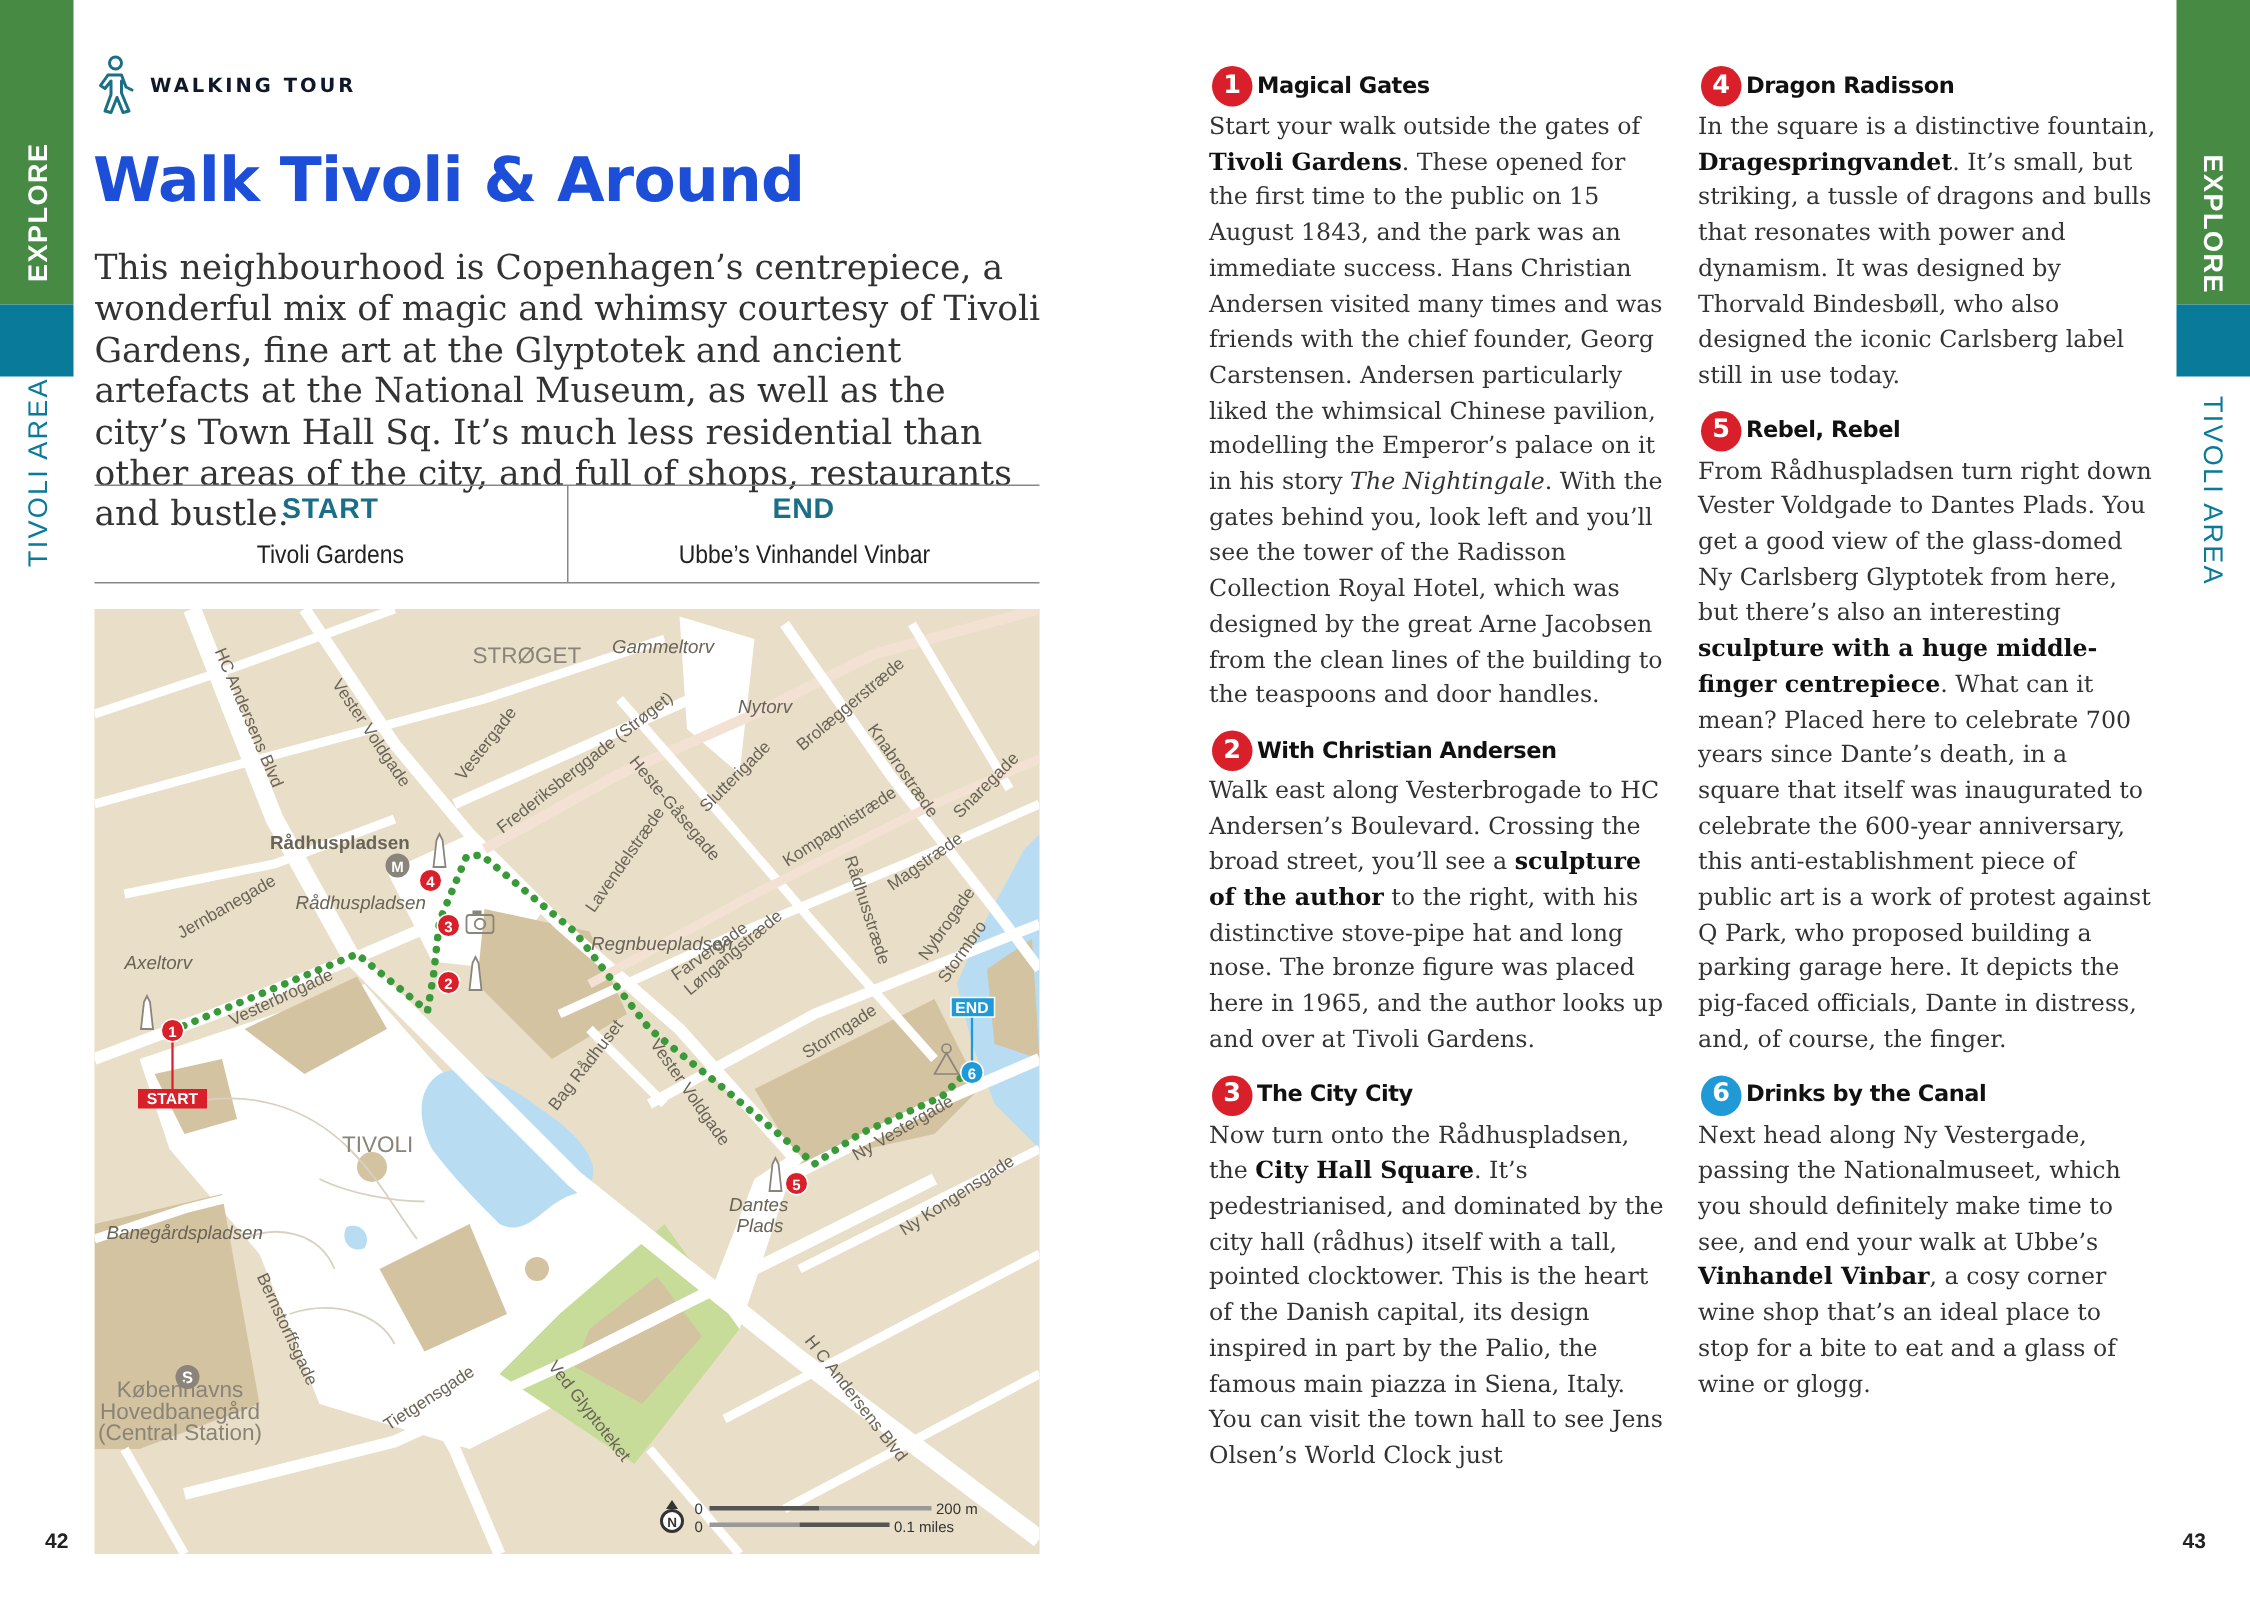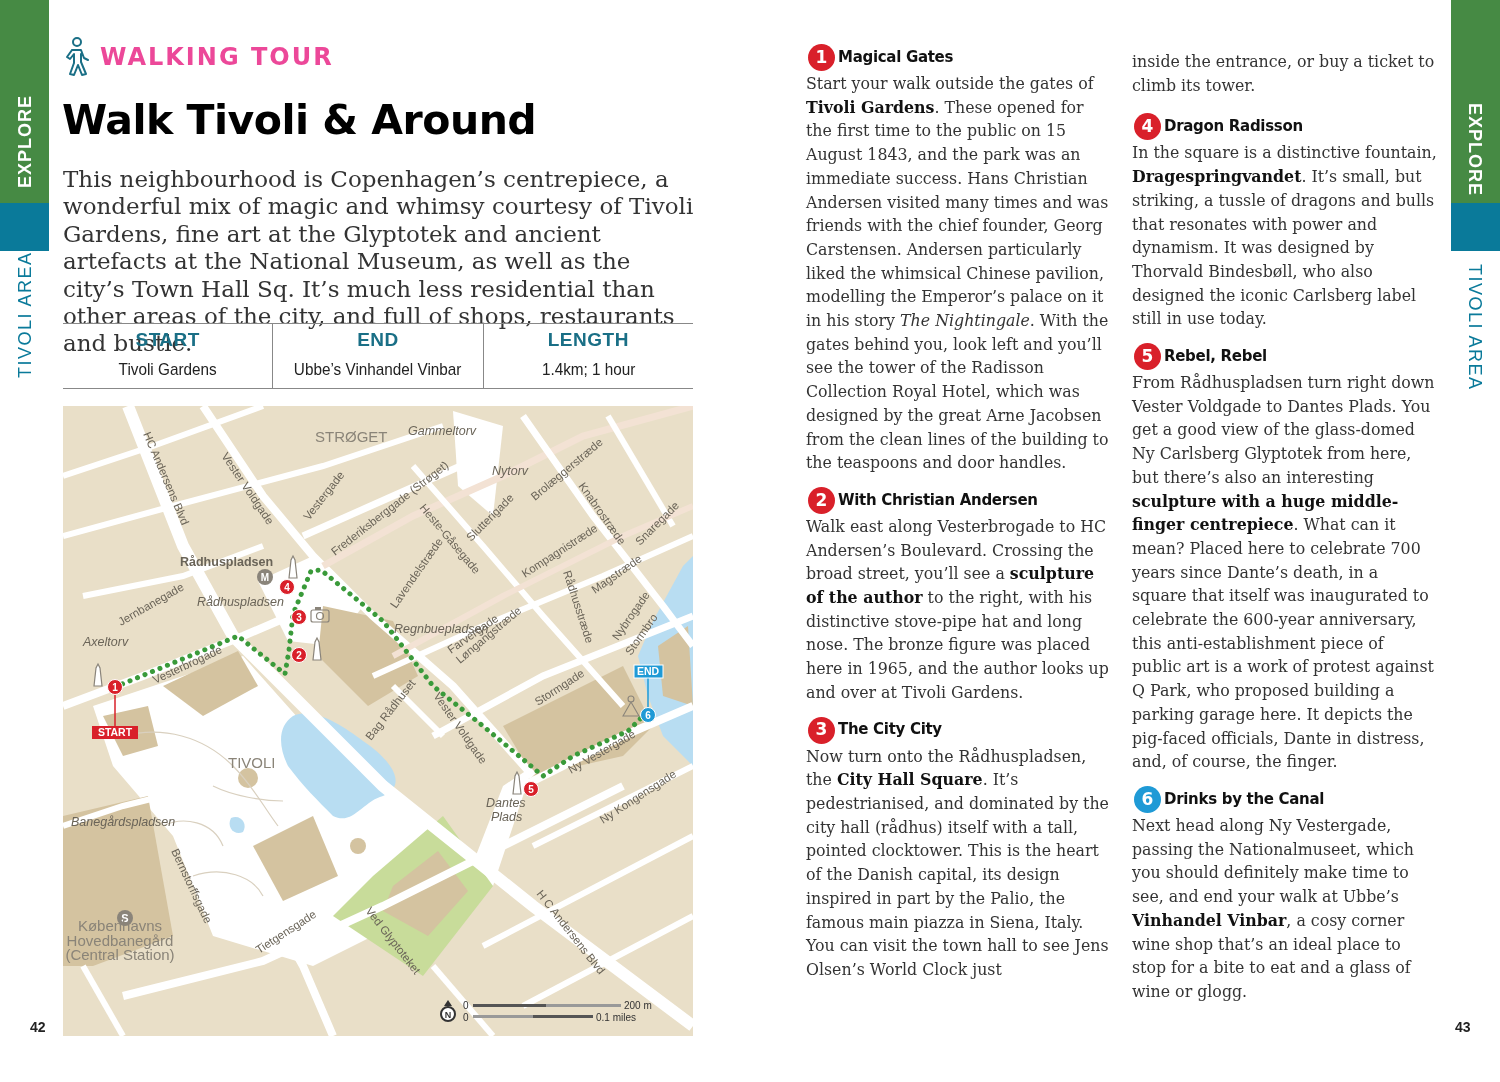--- a/index.html
+++ b/index.html
@@ -15,23 +15,23 @@
   .vtext { position: absolute; font-family: "Liberation Sans", sans-serif; font-weight: bold; letter-spacing: 1px; white-space: nowrap; font-size: 18px; }
   .left .vtext { transform-origin: left top; transform: rotate(-90deg); }
   .right .vtext { transform-origin: left top; transform: rotate(90deg); }
   .explore-label { color: #ffffff; }
   .area-label { color: #0a7a9a; font-weight: normal; letter-spacing: 1.5px; }
 
   .page-num { position: absolute; top: 1019px; font-family: "Liberation Sans", sans-serif; font-size: 14px; color: #222; font-weight: bold; }
 
   
   .walk-tag { position: absolute; left: 62px; top: 36px; display: flex; align-items: center; gap: 8px; }
-  .walk-tag-text { font-family: "DejaVu Sans", sans-serif; font-weight: bold; font-size: 24px; letter-spacing: 2px; color: #ec4899; }
+  .walk-tag-text { font-family: "DejaVu Sans", sans-serif; font-weight: bold; font-size: 13px; letter-spacing: 2px; color: #0f172a; }
   .walker-icon { width: 30px; height: 42px; }
-  .page-title { position: absolute; left: 62px; top: 96px; font-family: "DejaVu Sans", sans-serif; font-weight: bold; font-size: 41px; color: #000000; letter-spacing: -0.5px; }
+  .page-title { position: absolute; left: 62px; top: 96px; font-family: "DejaVu Sans", sans-serif; font-weight: bold; font-size: 41px; color: #1d4ed8; letter-spacing: -0.5px; }
   .intro { position: absolute; left: 63px; top: 166px; width: 632px; font-family: "DejaVu Serif", serif; font-size: 23px; line-height: 27.4px; color: #333; }
 
   .info-table { position: absolute; left: 63px; top: 323px; width: 630px; border-top: 1.5px solid #888; border-bottom: 1.5px solid #888; display: flex; height: 66px; }
   .info-col { flex: 1; text-align: center; border-right: 1px solid #888; padding-top: 5px; }
   .info-col:last-child { border-right: none; }
   .info-head { font-family: "Liberation Sans", sans-serif; font-weight: bold; font-size: 19px; color: #1a6f86; letter-spacing: 0.5px; }
   .info-val { font-family: "Liberation Sans", sans-serif; font-size: 17px; color: #222; margin-top: 9px; transform: scaleX(0.9); }
 
   .map { position: absolute; left: 63px; top: 406px; width: 630px; height: 630px; overflow: hidden; background: #e9dfc8; }
   .map svg { display: block; }
@@ -85,24 +85,20 @@
 <p class="intro">This neighbourhood is Copenhagen’s centrepiece, a wonderful mix of magic and whimsy courtesy of Tivoli Gardens, fine art at the Glyptotek and ancient artefacts at the National Museum, as well as the city’s Town Hall Sq. It’s much less residential than other areas of the city, and full of shops, restaurants and bustle.</p>
 
 <div class="info-table">
   <div class="info-col">
     <div class="info-head">START</div>
     <div class="info-val">Tivoli Gardens</div>
   </div>
   <div class="info-col">
     <div class="info-head">END</div>
     <div class="info-val">Ubbe’s Vinhandel Vinbar</div>
-  </div>
-  <div class="info-col">
-    <div class="info-head">LENGTH</div>
-    <div class="info-val">1.4km; 1 hour</div>
   </div>
 </div>
 
 <div class="map">
 <svg width="630" height="630" viewBox="0 0 630 630">
   <defs>
     <style>
       .rd { stroke: #ffffff; fill: none; stroke-linecap: butt; }
       .ped { stroke: #f3e2d4; fill: none; }
       .lbl { font-family: "Liberation Sans", sans-serif; fill: #6a6458; font-size: 11.5px; }
@@ -312,21 +308,20 @@
   <div class="stop">
     <div class="stop-head">
       <span class="stop-num red">3</span>
       <span class="stop-title">The City City</span>
     </div>
     <div class="stop-body">Now turn onto the Rådhuspladsen, the <b>City Hall Square</b>. It’s pedestrianised, and dominated by the city hall (rådhus) itself with a tall, pointed clocktower. This is the heart of the Danish capital, its design inspired in part by the Palio, the famous main piazza in Siena, Italy. You can visit the town hall to see Jens Olsen’s World Clock just</div>
   </div>
 </div>
 
 <div class="col c2">
-  <div class="stop-body cont">inside the entrance, or buy a ticket to climb its tower.</div>
   <div class="stop">
     <div class="stop-head">
       <span class="stop-num red">4</span>
       <span class="stop-title">Dragon Radisson</span>
     </div>
     <div class="stop-body">In the square is a distinctive fountain, <b>Dragespringvandet</b>. It’s small, but striking, a tussle of dragons and bulls that resonates with power and dynamism. It was designed by Thorvald Bindesbøll, who also designed the iconic Carlsberg label still in use today.</div>
   </div>
   <div class="stop">
     <div class="stop-head">
       <span class="stop-num red">5</span>

